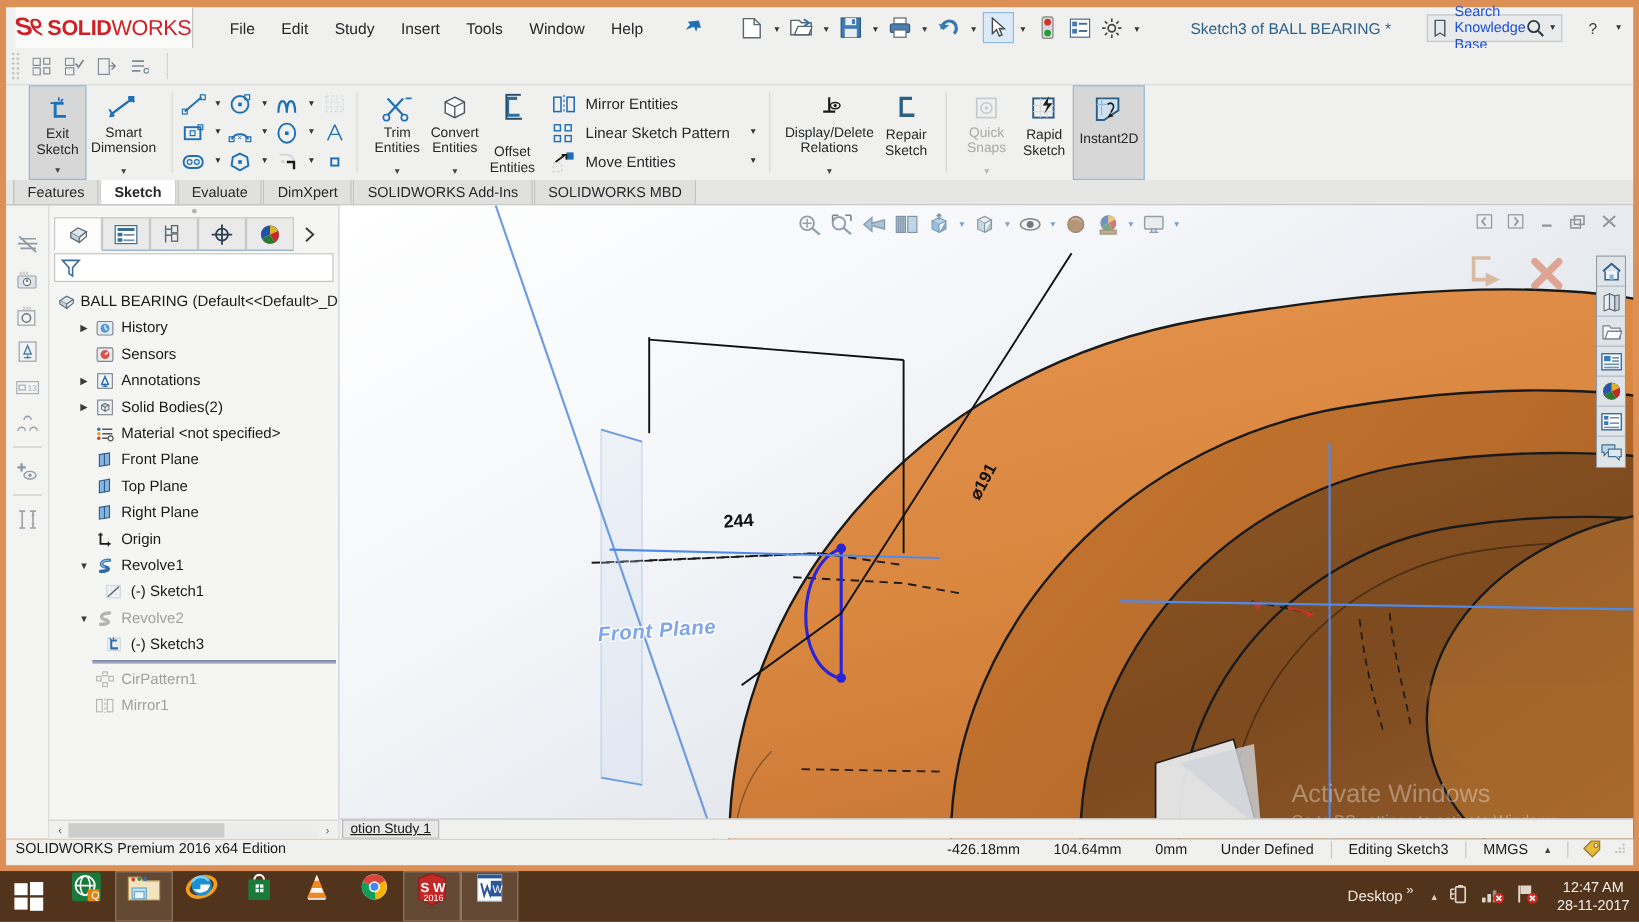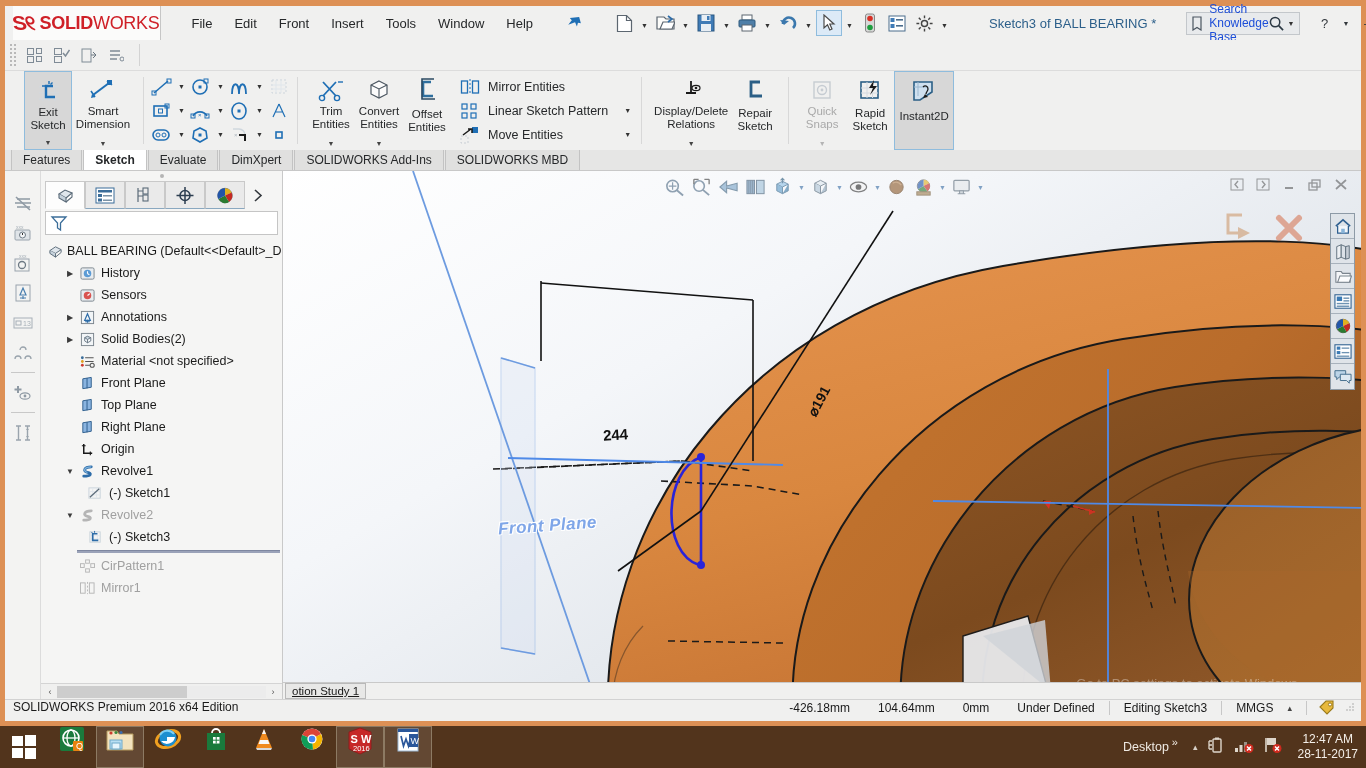--- a/index.html
+++ b/index.html
@@ -240,21 +240,21 @@
 
   <div class="titlebar">
     <div class="logo-box">
       <span class="logo-mark">୨Ƨ</span>
       <span class="logo-text"><span>SOLID</span><span class="thin">WORKS</span></span>
     </div>
 
     <div class="menubar">
       <div class="menuitem">File</div>
       <div class="menuitem">Edit</div>
-      <div class="menuitem">Front</div>
+      <div class="menuitem">Study</div>
       <div class="menuitem">Insert</div>
       <div class="menuitem">Tools</div>
       <div class="menuitem">Window</div>
       <div class="menuitem">Help</div>
     </div>
 
     <div class="pin-icon">
       <svg width="15" height="15" viewBox="0 0 16 16">
           <path d="M10 1 L15 6 L12 7 L13 11 L9 8 L4 14 L5 8 L2 7 Z" fill="#1f6fb5"></path>
         </svg>
@@ -541,21 +541,21 @@
 Entities</span>
         <span class="dd">▼</span>
       </div>
       <div class="rbtn">
         <span class="ico">
           <svg width="26" height="24" viewBox="0 0 26 24">
               <path d="M17 4 h-8 v14 h10" fill="none" stroke="#2e6f9e" stroke-width="2.6"></path>
               <path d="M20 1 h-12 v20 h13" fill="none" stroke="#2b4a63" stroke-width="1.6"></path>
             </svg>
         </span>
-        <span class="lbl" style="white-space:pre;position:relative;top:3px">Offset
+        <span class="lbl" style="white-space:pre;position:relative;top:16px">Offset
 Entities</span>
       </div>
     </div>
 
     <div class="listgroup">
       <div class="lrow">
         <span class="li">
           <svg width="20" height="18" viewBox="0 0 20 18">
               <rect x="1.5" y="3" width="6" height="12" fill="none" stroke="#1f6fb5" stroke-width="1.3"></rect>
               <rect x="12.5" y="3" width="6" height="12" fill="none" stroke="#1f6fb5" stroke-width="1.3"></rect>
@@ -1236,20 +1236,21 @@
         </div>
         <div class="vr">
           <svg width="18" height="17" viewBox="0 0 20 19">
               <path d="M1 3 h12 v7 h-7 l-3 3 v-3 h-2z" fill="#bcd4e7" stroke="#46708f" stroke-width="1.1"></path>
               <path d="M7 7 h12 v7 h-2 v3 l-3 -3 h-7z" fill="#dde8f1" stroke="#46708f" stroke-width="1.1"></path>
             </svg>
         </div>
       </div>
 
       <div class="watermark">
+        <div class="wm1">Activate Windows</div>
         <div class="wm2">Go to PC settings to activate Windows.</div>
       </div>
 
       <div class="gfx-tabstrip">
         <div class="mstab">otion Study 1</div>
       </div>
     </div>
   </div>
 
   <div class="statusbar">

